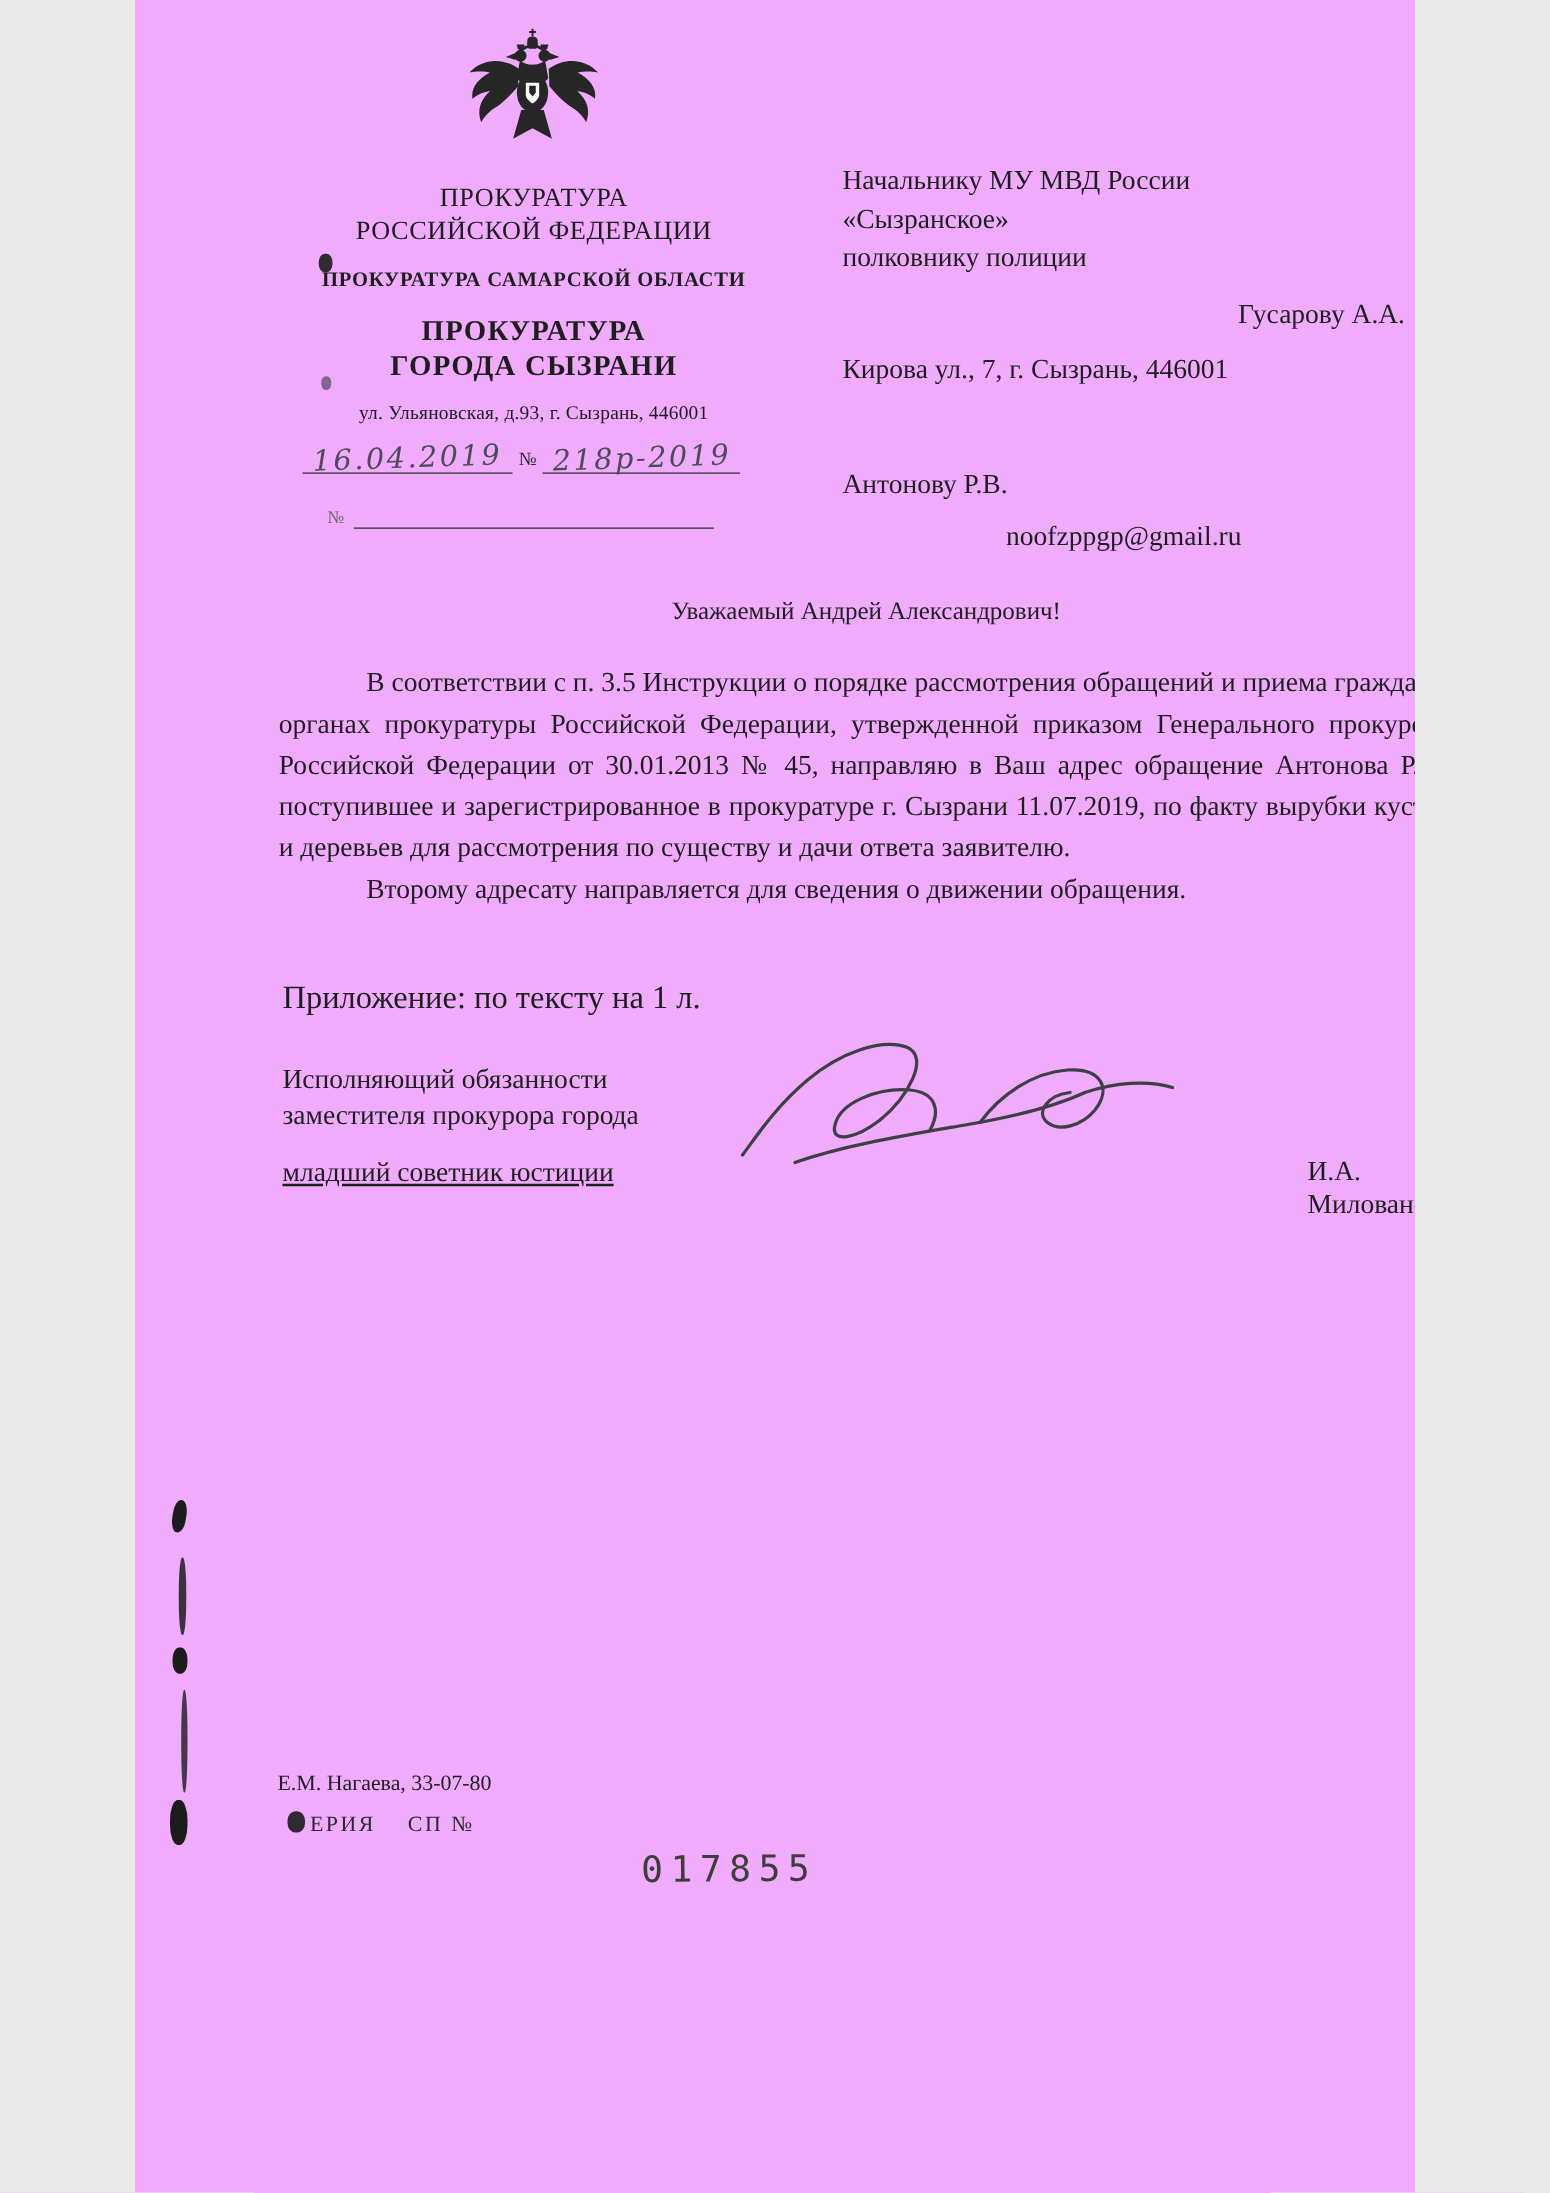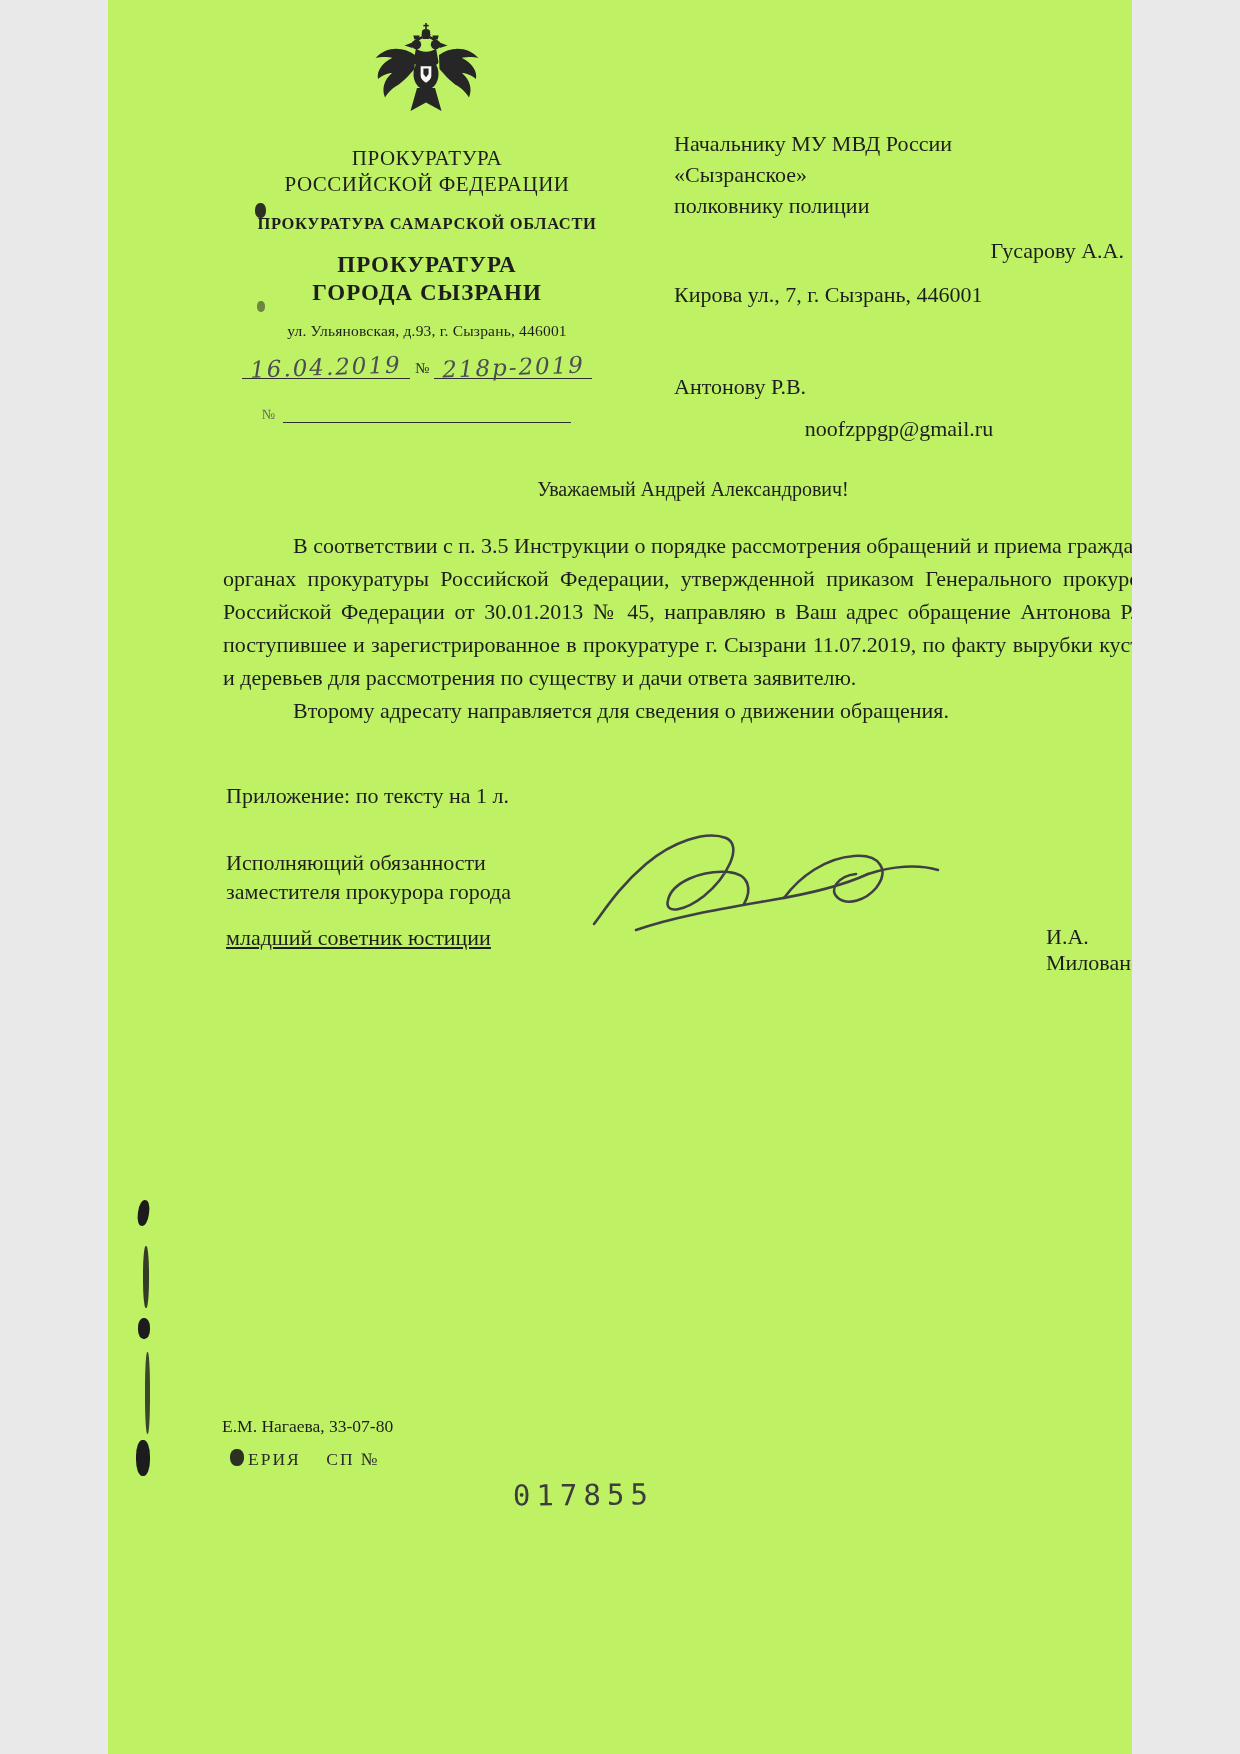--- a/index.html
+++ b/index.html
@@ -1,21 +1,21 @@
 <!DOCTYPE html>
 <html><head>
 <meta charset="utf-8">
 <style>
   * { margin:0; padding:0; box-sizing:border-box; }
   html,body { background:#e9e9e9; }
   .page {
     position:relative;
     width:1024px; height:1754px;
     margin:0 auto;
-    background:#bef264;
+    background:#f0abfc;
     font-family:"Liberation Serif", serif;
     color:#1e1e1e;
     overflow:hidden;
   }
 
   
   .letterhead { position:absolute; left:128px; top:22px; width:382px; text-align:center; }
   .emblem { display:block; margin:0 auto 8px auto; }
   .lh-org { font-size:21px; line-height:1.22; letter-spacing:.5px; }
   .lh-regional { margin-top:17px; font-weight:bold; font-size:16.5px; letter-spacing:.6px; }
@@ -50,21 +50,21 @@
   .r2 { margin-top:4px; }
   .r3 { margin-top:17px;text-align:right; }
   .r4 { margin-top:17px; }
   .r5 { margin-top:64px; }
   .r6 { margin-top:15px;text-align:center; }
 
   
   .salutation { position:absolute; left:115px; top:478px; width:940px; text-align:center; font-size:20px; }
   .body-text { position:absolute; left:115px; top:529px; width:938px; font-size:22px; line-height:1.5; text-align:justify; }
   .body-text p { text-indent:70px; }
-  .attachment { position:absolute; left:118px; top:783px; font-size:22px;font-family:Liberation Serif, serif; }
+  .attachment { position:absolute; left:118px; top:783px; font-size:26px;font-family:Liberation Serif, serif; }
 
   
   .sig-position { position:absolute; left:118px; top:849px; font-size:22px; line-height:1.3; }
   .sig-position .rank { margin-top:18px;text-decoration:underline; }
   .signature-svg { position:absolute; left:468px; top:812px; }
   .sig-name { position:absolute; left:938px; top:924px; font-size:22px; }
 
   
   .executor { position:absolute; left:114px; top:1416px; font-size:17.5px; }
   .series { position:absolute; left:140px; top:1449px; font-size:17.5px; letter-spacing:2px; white-space:pre; color:#2a2a2a; }

